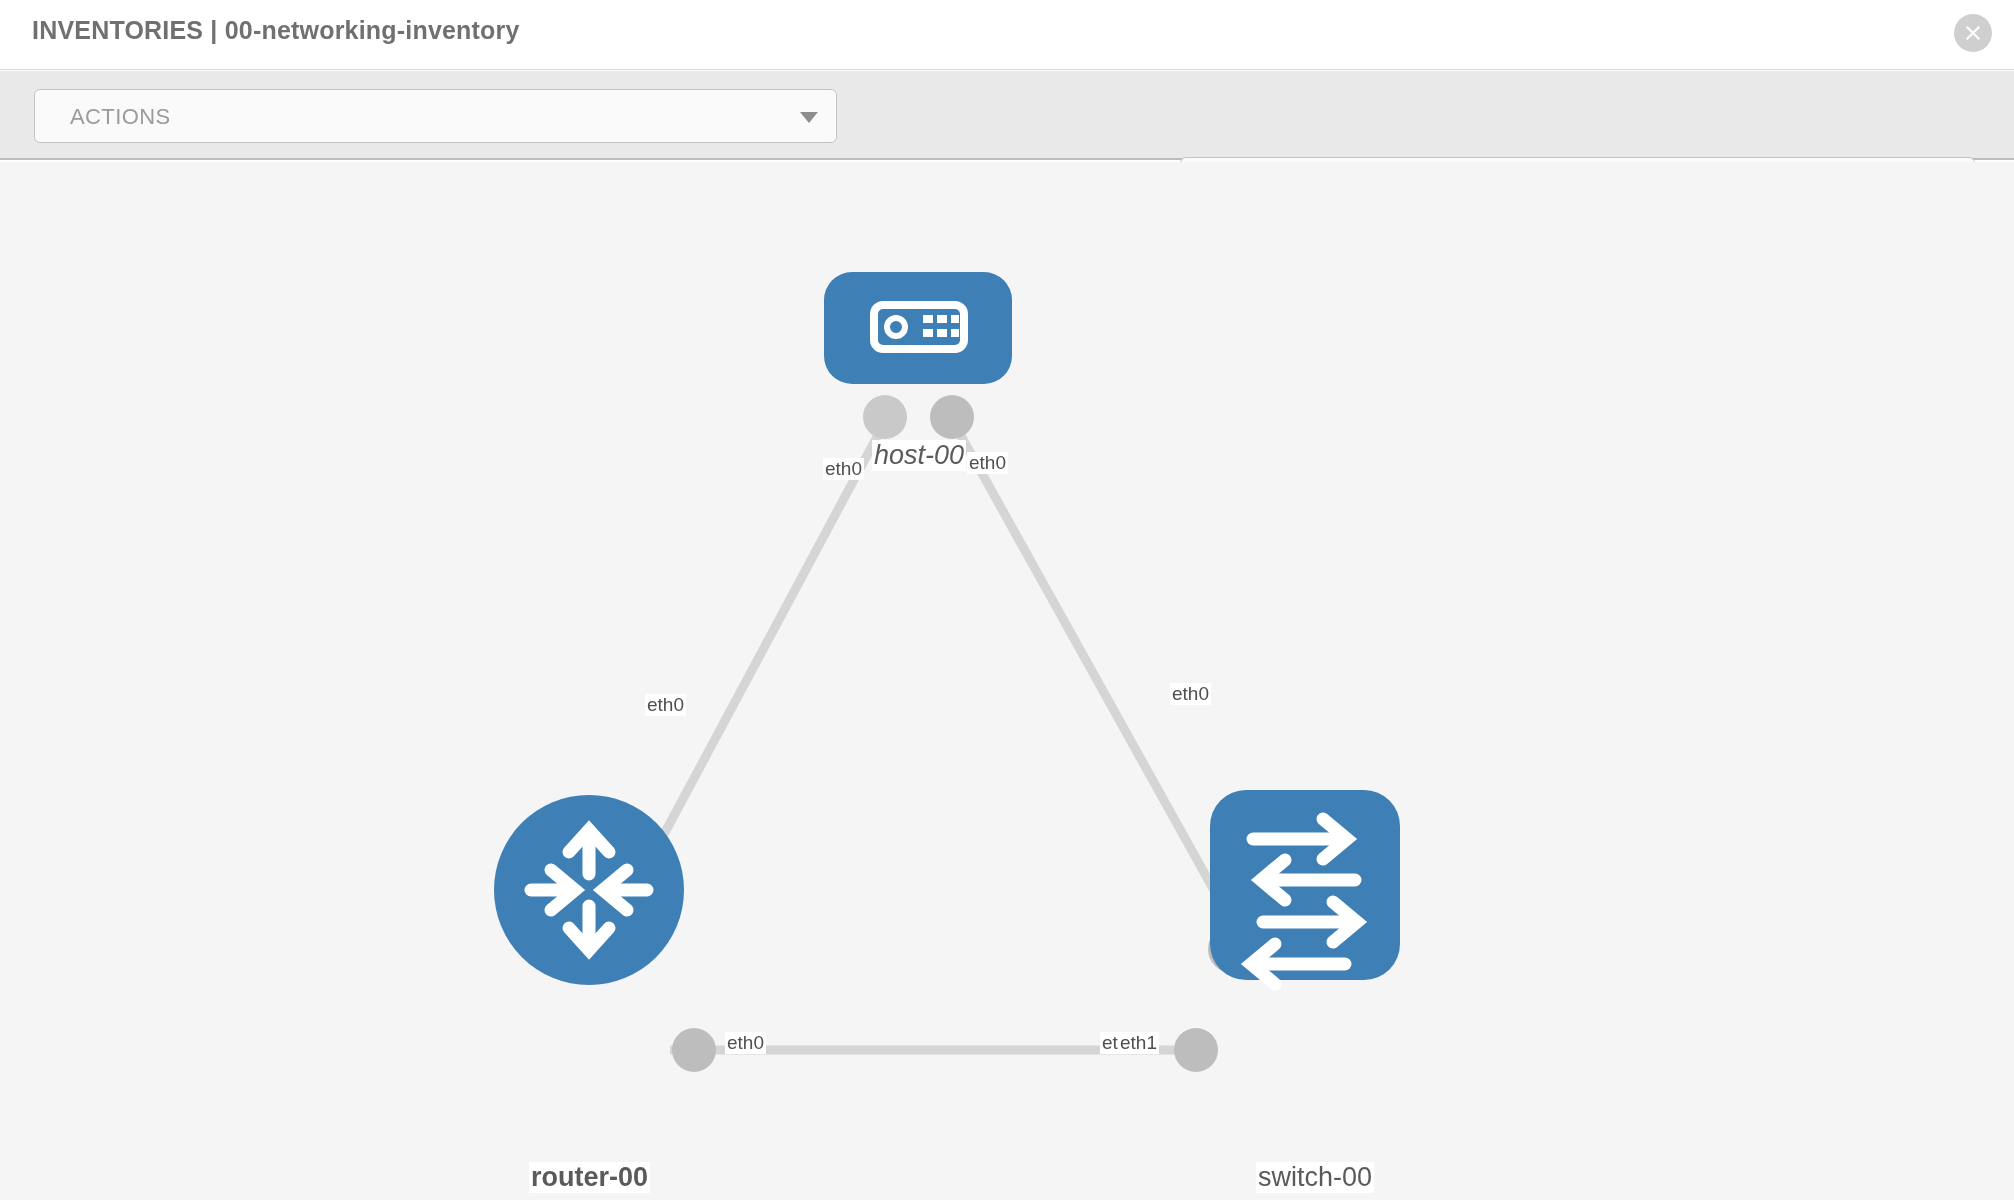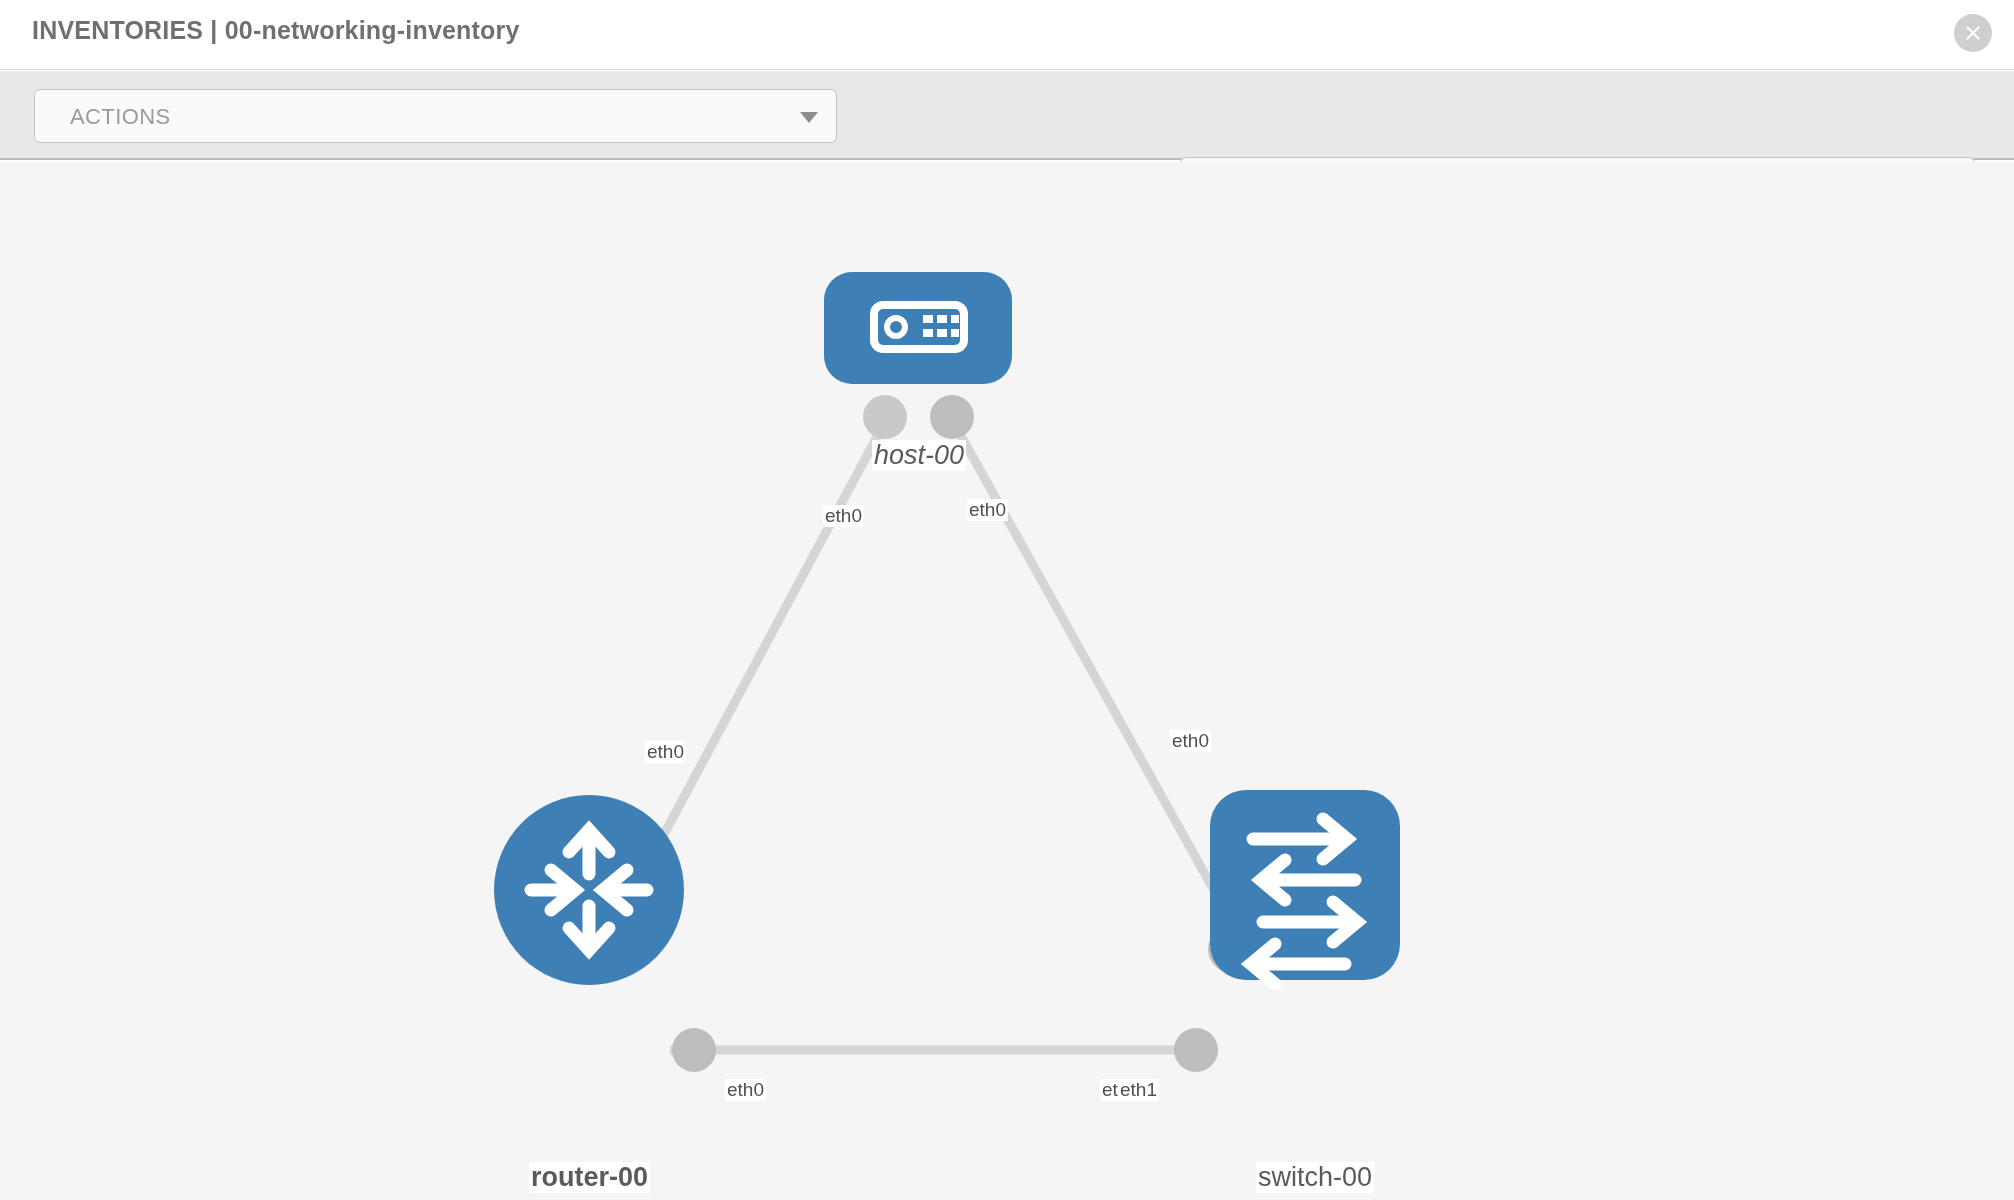--- a/index.html
+++ b/index.html
@@ -88,21 +88,20 @@
     background: #ffffff;
     white-space: nowrap;
     padding: 0 2px;
   }
   .iface-label {
     position: absolute;
     font-size: 19px; color: #4f4f4f;
     background: #ffffff;
     white-space: nowrap;
     padding: 0 2px;
-    margin-top: 47px;
   }
 
   
   .zoom-panel {
     position: absolute; left: 1620px; top: 1078px;
     width: 394px; height: 122px;
     background: #ffffff;
     border: 1px solid #cfcfcf;
   }
   .zoom-value {

